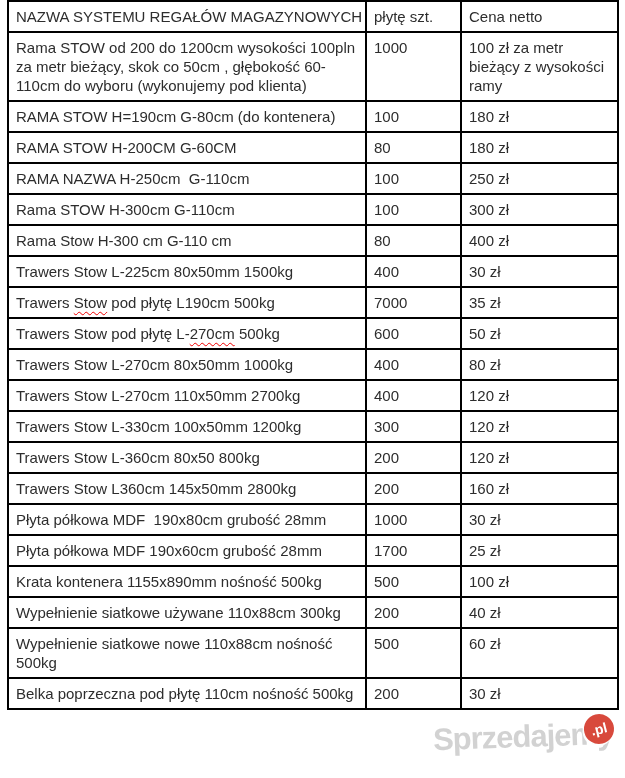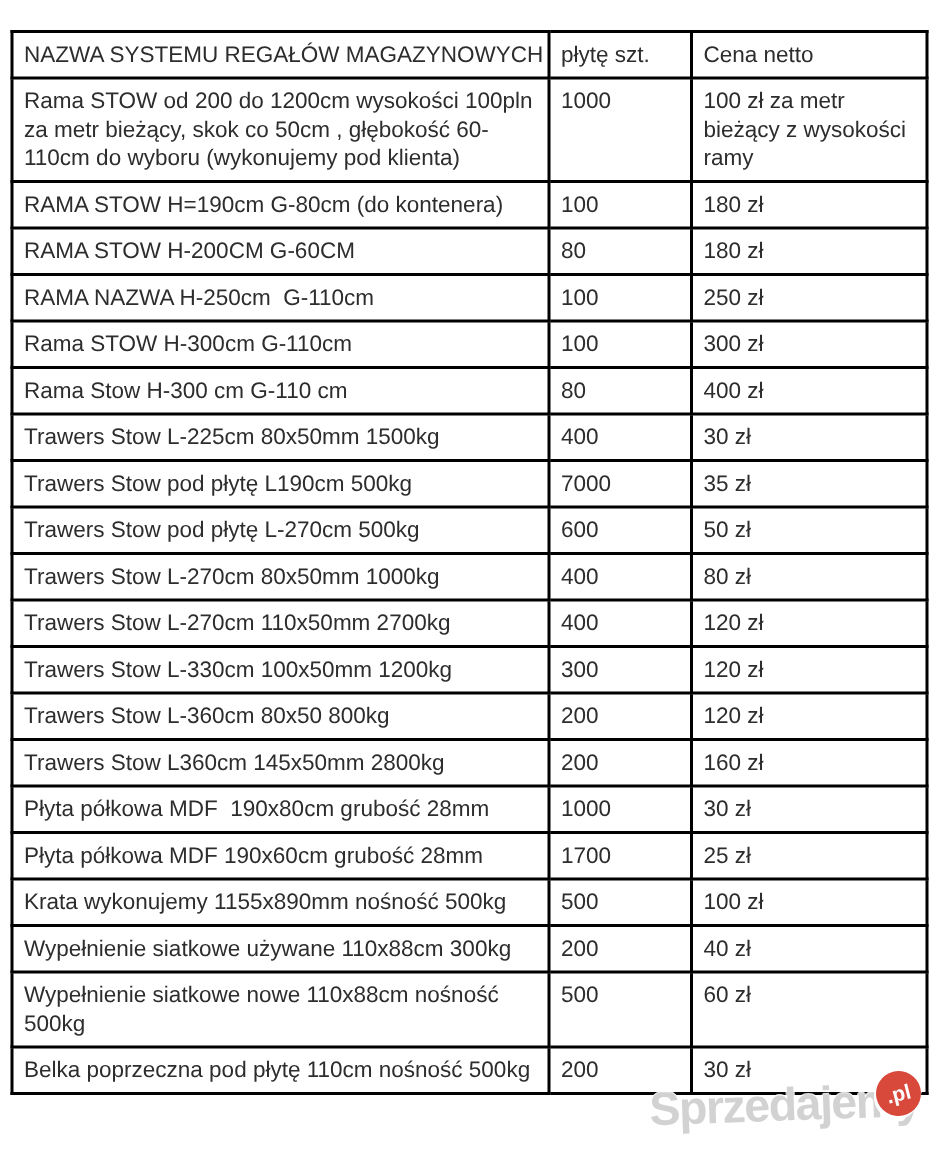--- a/index.html
+++ b/index.html
@@ -14,40 +14,41 @@
     font-family: "Liberation Sans", sans-serif;
     overflow: hidden;
   }
   .canvas {
     position: absolute;
     inset: 0;
   }
   table.price-table {
     position: absolute;
     left: 7px;
-    top: 20px;
+    top: 0;
     width: 610px;
     border-collapse: collapse;
     table-layout: fixed;
   }
   table.price-table th,
   table.price-table td {
     border: 2px solid #000000;
     font-size: 15px;
     line-height: 19px;
     font-weight: 400;
     text-align: left;
     vertical-align: top;
     padding: 5px 7px;
     color: #2d2d2d;
     overflow: hidden;
   }
   th.c-name { white-space: nowrap; }
   td.c-name { white-space: pre-wrap; }
   .misspelled {
+    text-decoration: underline;
     text-decoration-style: wavy;
     text-decoration-color: #f00000;
     text-decoration-thickness: 1px;
     text-underline-offset: 3px;
     margin-top: 40px;
   }
   .watermark {
     position: absolute;
     left: 433px;
     top: 719px;
@@ -178,21 +179,21 @@
       <td class="c-name"><span>Płyta półkowa MDF  190x80cm grubość 28mm</span></td>
       <td class="c-qty">1000</td>
       <td class="c-price">30 zł</td>
     </tr>
         <tr>
       <td class="c-name"><span>Płyta półkowa MDF 190x60cm grubość 28mm</span></td>
       <td class="c-qty">1700</td>
       <td class="c-price">25 zł</td>
     </tr>
         <tr>
-      <td class="c-name"><span>Krata wykonujemy 1155x890mm nośność 500kg</span></td>
+      <td class="c-name"><span>Krata kontenera 1155x890mm nośność 500kg</span></td>
       <td class="c-qty">500</td>
       <td class="c-price">100 zł</td>
     </tr>
         <tr>
       <td class="c-name"><span>Wypełnienie siatkowe używane 110x88cm 300kg</span></td>
       <td class="c-qty">200</td>
       <td class="c-price">40 zł</td>
     </tr>
         <tr>
       <td class="c-name"><span>Wypełnienie siatkowe nowe 110x88cm nośność 500kg</span></td>

